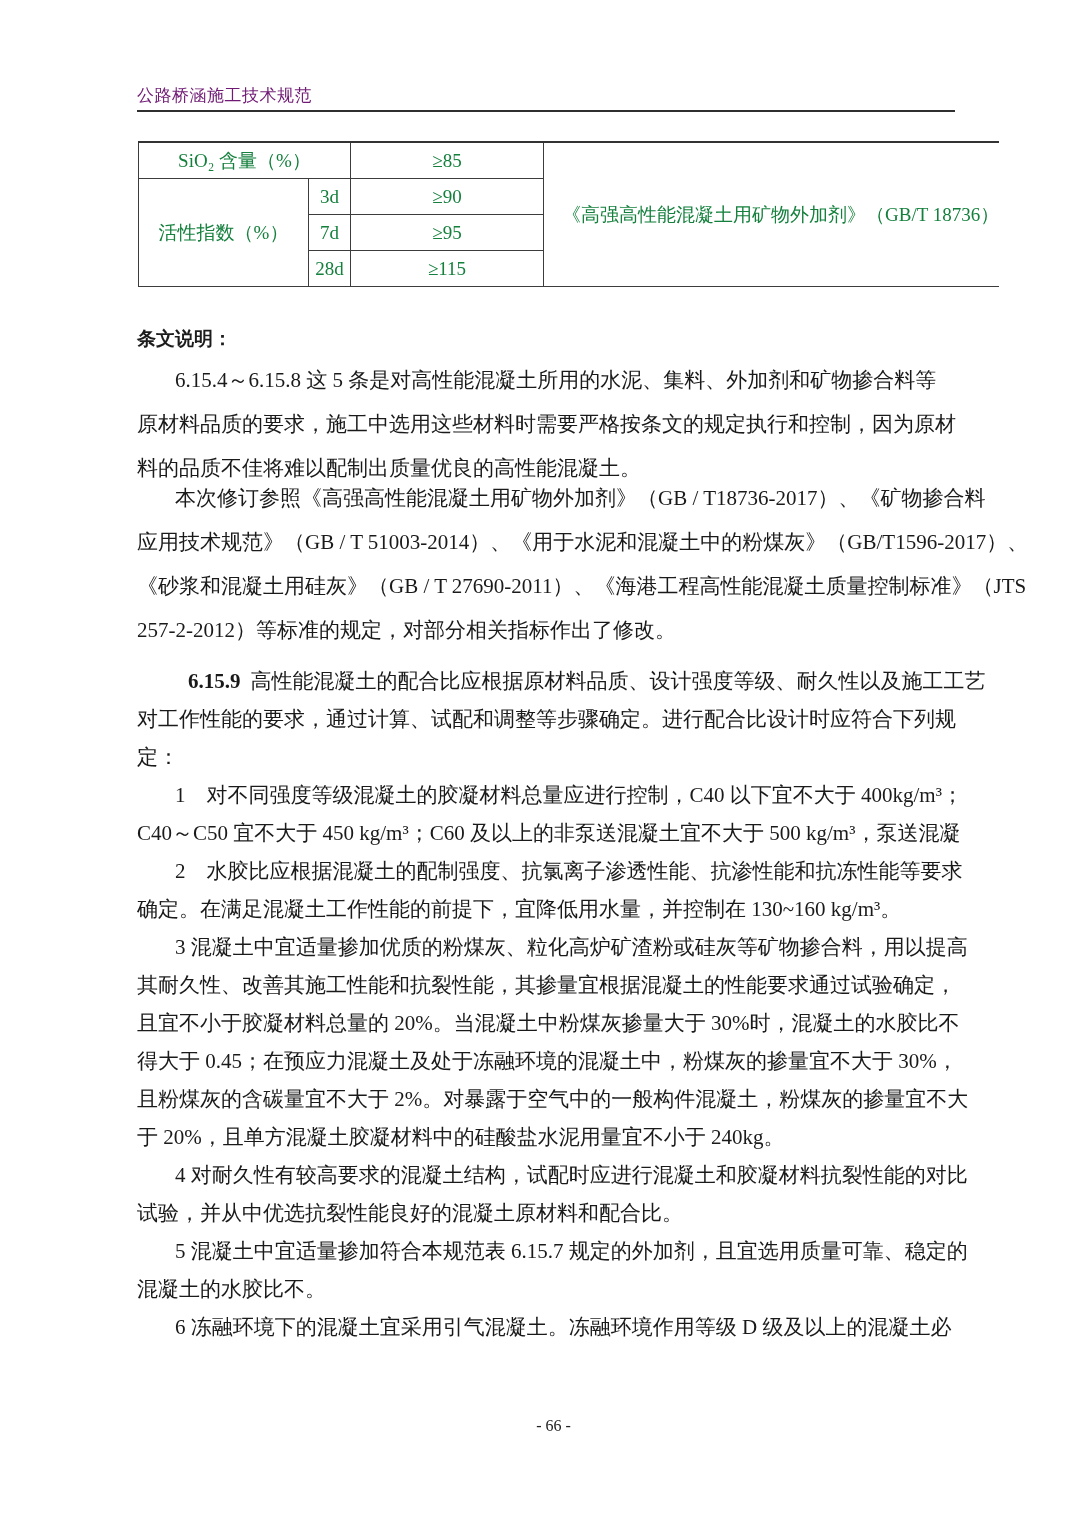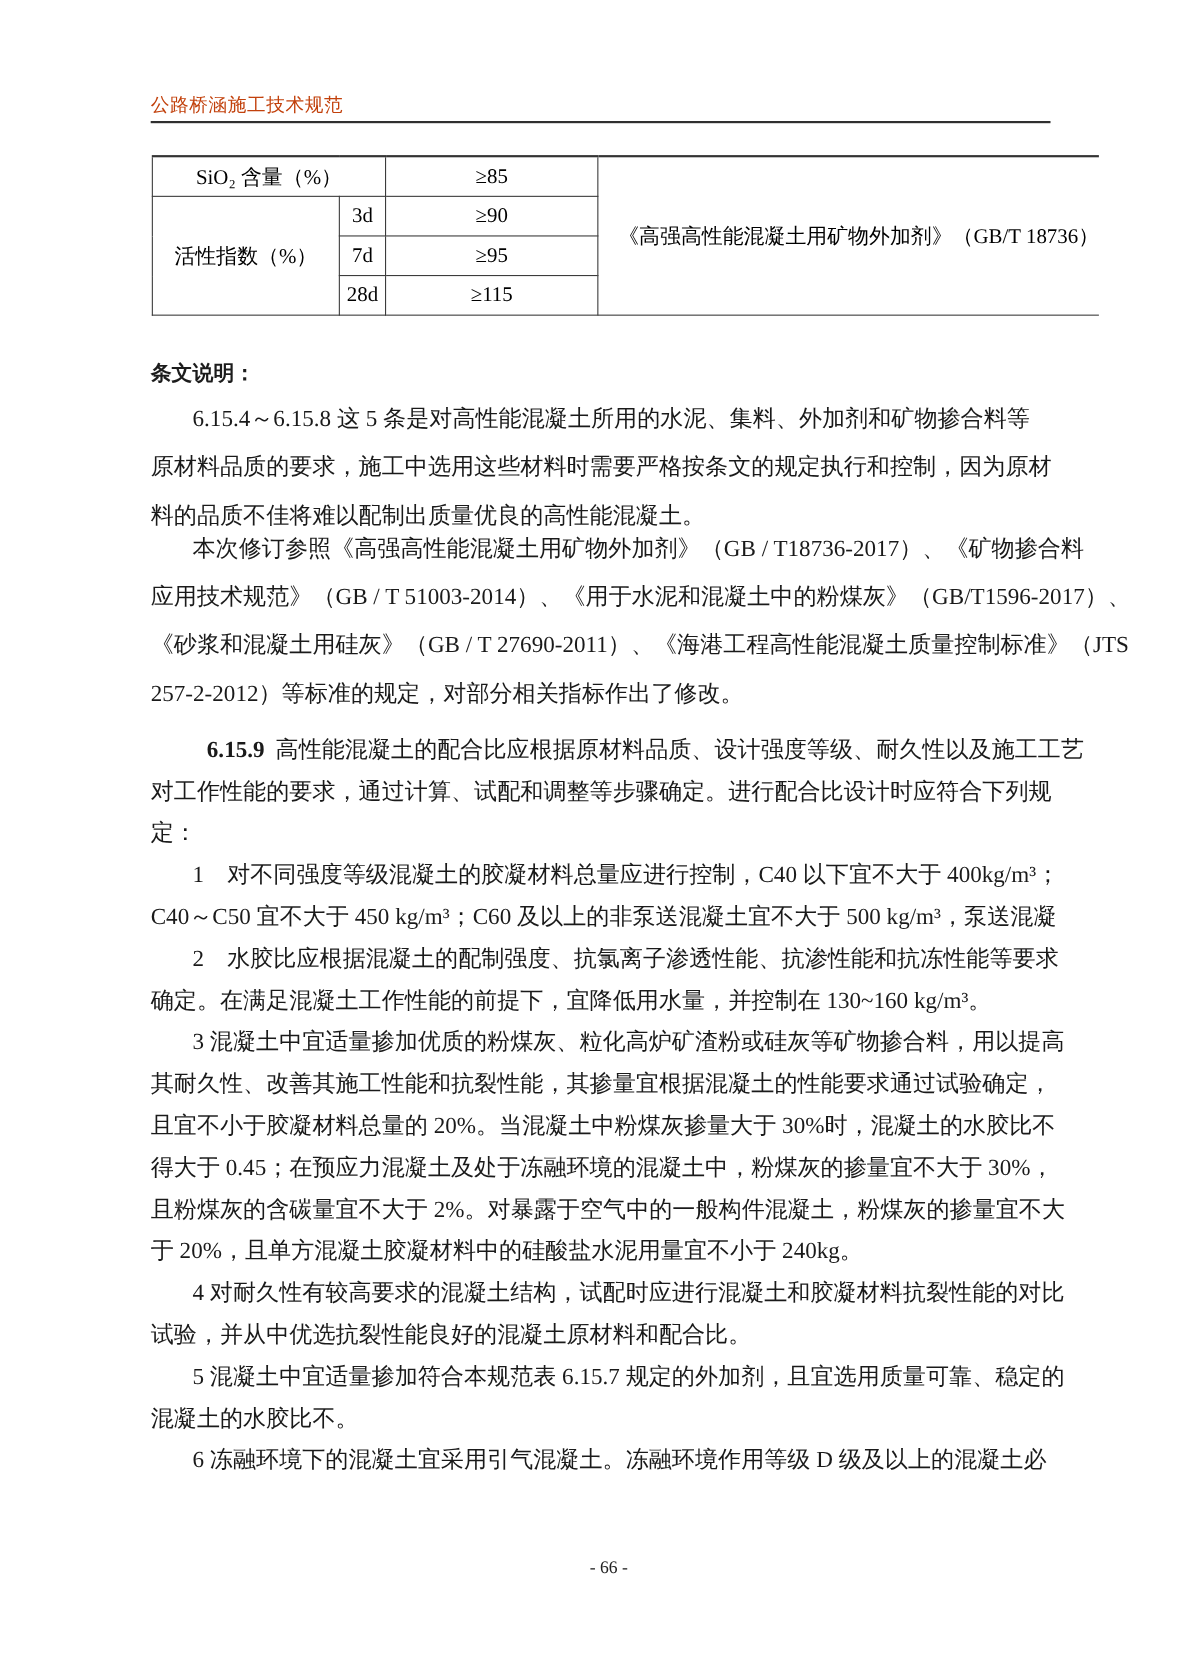--- a/index.html
+++ b/index.html
@@ -9,33 +9,33 @@
     margin:0 auto;
     background:#ffffff;
     overflow:hidden;
     font-family:"Liberation Serif","DejaVu Serif",serif;
     color:#1c1c1c;
   }
 
   
   .header-title {
     position:absolute; left:137px; top:84px;
-    font-size:17px; color:#c2410c; letter-spacing:0.5px;
+    font-size:17px; color:#701a75; letter-spacing:0.5px;
     white-space:nowrap;
   }
   .header-rule {
     position:absolute; left:137px; top:110px;
     width:818px; height:2px; background:#2f2f2f;
   }
 
   
   .spec-table {
     position:absolute; left:138px; top:141px;
     border-collapse:collapse; table-layout:fixed;
-    font-size:19px; color:#000000;
+    font-size:19px; color:#15803d;
   }
   .spec-table td {
     border:1.4px solid #3c3c3c;
     text-align:center; vertical-align:middle;
     height:35px; padding:0; white-space:nowrap;
   }
   .spec-table tr.first td { border-top:2px solid #333333; }
   .spec-table td.ref-cell {
     border-right:none;
     text-align:center; padding-left:18px;

